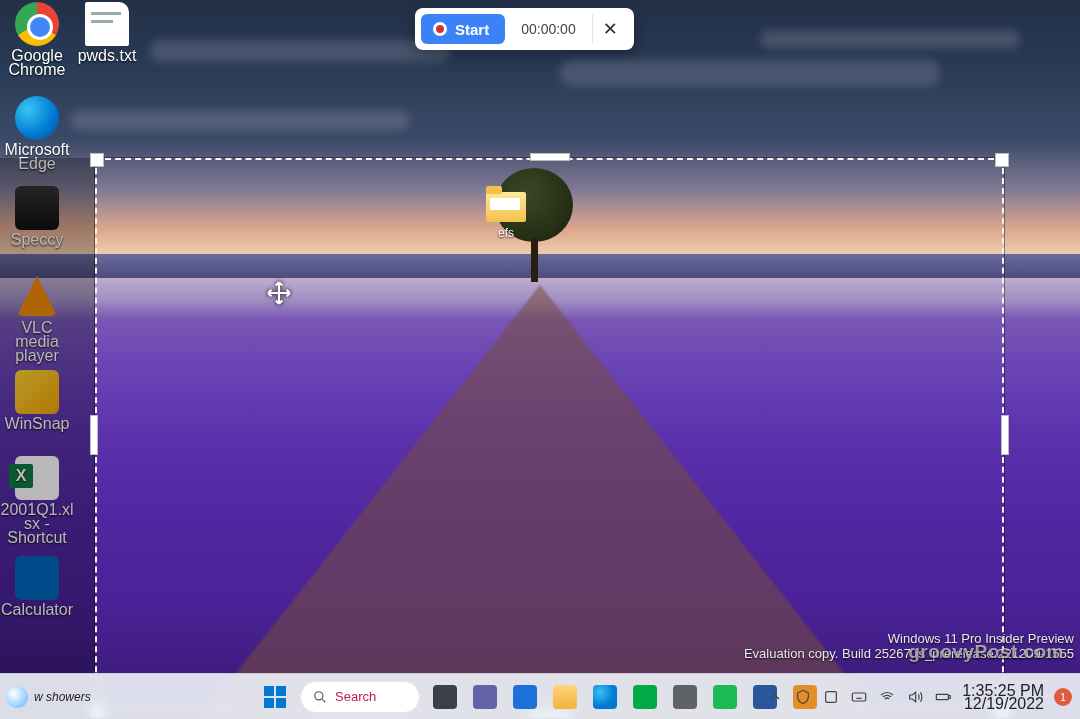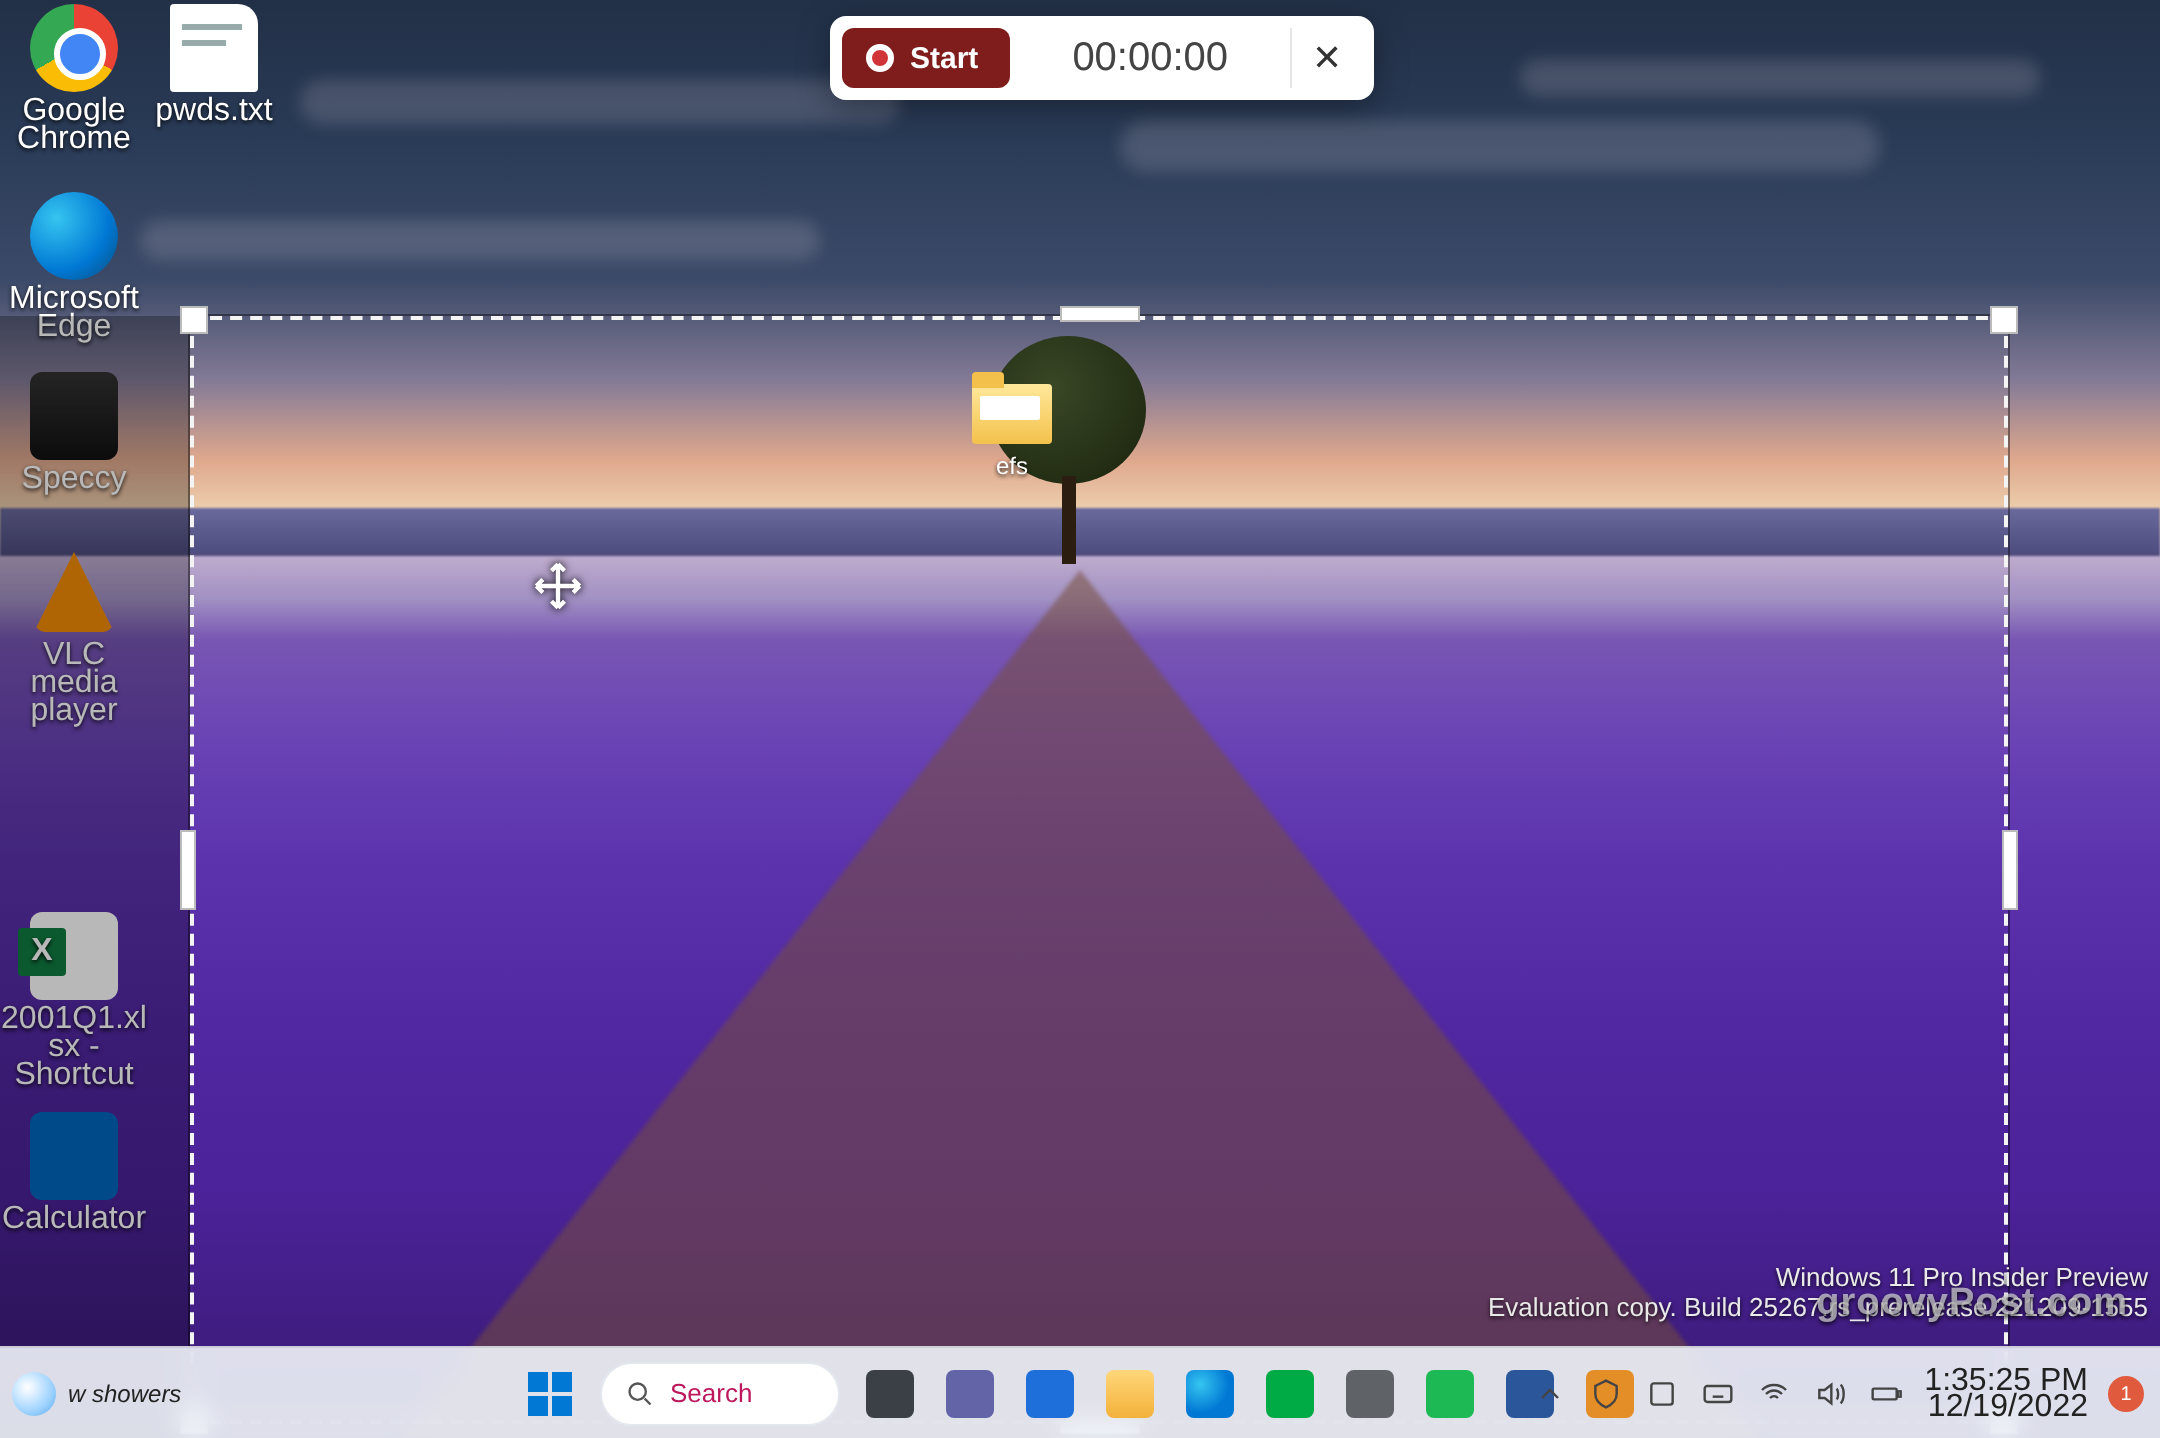--- a/index.html
+++ b/index.html
@@ -119,30 +119,30 @@
 
   
   #rec-bar{
     position:absolute; left:415px; top:8px;
     background:#fff;border-radius:8px;
     box-shadow:0 4px 16px rgba(0,0,0,.35);
     display:flex;align-items:center;padding:6px;gap:0;
     height:42px;
   }
   #rec-start{
-    background:#7f1d1d;border:none;border-radius:6px;
+    background:#3b82f6;border:none;border-radius:6px;
     color:#fff;font-size:15px;font-weight:600;
     padding:0 16px 0 12px;height:30px;
     display:flex;align-items:center;gap:8px;cursor:pointer;
   }
   #rec-start .dot{
     width:14px;height:14px;border-radius:50%;
     border:3px solid #fff; background:#d13438;
   }
-  #rec-time{padding:0 31px;color:#444;font-size:20px;}
+  #rec-time{padding:0 16px;color:#444;font-size:14px;}
   #rec-close{
     width:36px;height:30px;border:none;background:transparent;
     font-size:18px;color:#333;cursor:pointer;border-left:1px solid #e6e6e6;
   }
 
   
   #selection{
     position:absolute;left:95px;top:158px;width:909px;height:554px;
     border:2px dashed #f4f4f4;
     box-shadow:0 0 0 1px rgba(0,0,0,.4);
@@ -252,20 +252,24 @@
     <div class="di-label">Speccy</div>
   </div>
   <div id="di-edge" class="desktop-icon">
     <div class="glyph edge"></div>
     <div class="di-label">Microsoft Edge</div>
   </div>
   <div id="di-vlc" class="desktop-icon">
     <div class="glyph vlc"></div>
     <div class="di-label">VLC media player</div>
   </div>
+  <div id="di-winsnap" class="desktop-icon">
+    <div class="glyph winsnap"></div>
+    <div class="di-label">WinSnap</div>
+  </div>
   <div id="di-xlsx" class="desktop-icon">
     <div class="glyph xlsx"></div>
     <div class="di-label">2001Q1.xlsx - Shortcut</div>
   </div>
   <div id="di-calc" class="desktop-icon">
     <div class="glyph calc">
         <span></span>
         <span></span>
         <span></span>
         <span></span>

